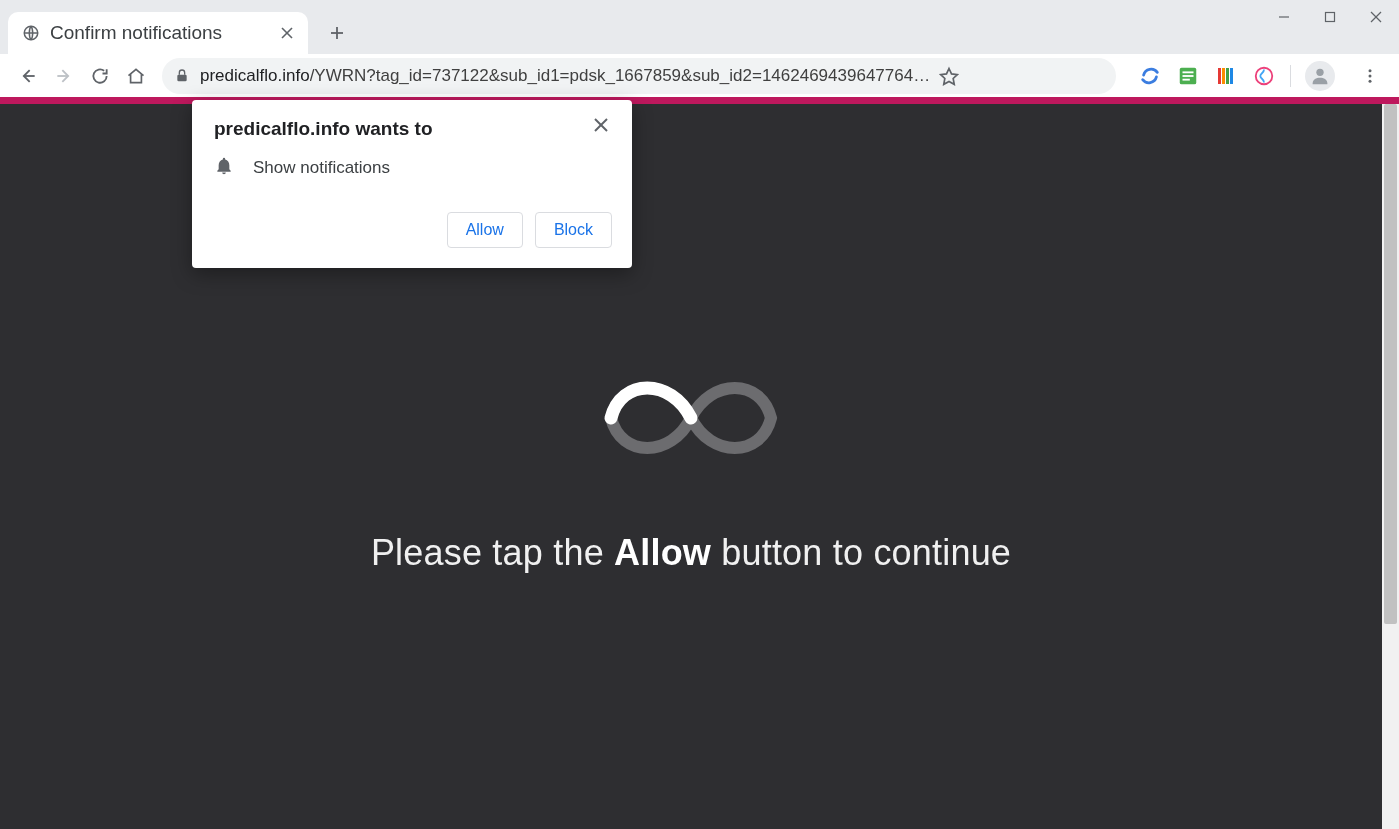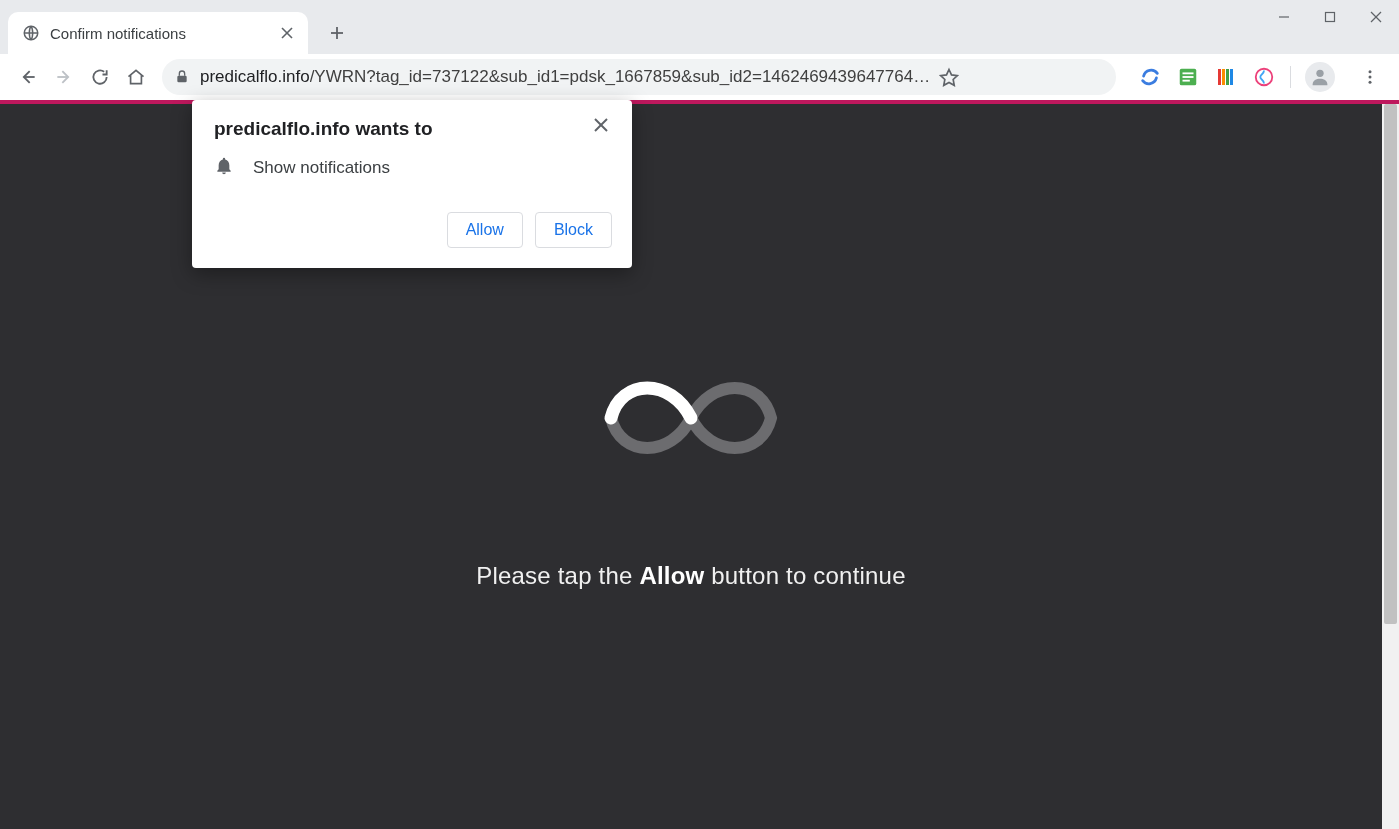--- a/index.html
+++ b/index.html
@@ -41,32 +41,32 @@
   align-items: center;
   height: 42px;
   background: #fff;
   border-radius: 10px 10px 0 0;
   padding: 0 12px 0 14px;
   min-width: 300px;
   max-width: 320px;
   position: relative;
 }
 .tab .favicon { margin-right: 10px; display:flex; align-items:center; }
-.tab-title { font-size: 15px; color: #3c4043; flex: 1; white-space: nowrap; overflow: hidden; text-overflow: ellipsis; }
+.tab-title { font-size: 19px; color: #3c4043; flex: 1; white-space: nowrap; overflow: hidden; text-overflow: ellipsis; }
 .tab-close { width: 18px; height: 18px; display:flex; align-items:center; justify-content:center; color:#5f6368; border-radius:50%; cursor:pointer; }
 .new-tab { width:30px; height:30px; display:flex; align-items:center; justify-content:center; margin-left:14px; margin-bottom:6px; color:#5f6368; cursor:pointer; }
 
 
 .toolbar {
   height: 50px;
   background: #fff;
   display: flex;
   align-items: center;
   padding: 0 10px;
-  border-bottom: 4px solid #be185d;
+  border-bottom: 7px solid #be185d;
 }
 .nav-btn { width:36px; height:36px; display:flex; align-items:center; justify-content:center; color:#5f6368; border-radius:50%; cursor:pointer; }
 .nav-btn.disabled { color:#bdc1c6; cursor:default; }
 .address-bar {
   flex: 1;
   height: 36px;
   background: #f1f3f4;
   border-radius: 18px;
   display: flex;
   align-items: center;
@@ -95,22 +95,22 @@
 }
 .page-content {
   position: absolute;
   top: 0; left: 0; right: 17px; bottom: 0;
   display: flex;
   flex-direction: column;
   align-items: center;
 }
 .infinity-loader { margin-top: 254px; }
 .page-message {
-  margin-top: 80px;
-  font-size: 24px;
+  margin-top: 50px;
+  font-size: 36px;
   color: #f0f0f0;
   letter-spacing: 0.2px;
 }
 .page-message b { font-weight: 700; color: #fff; }
 
 
 .scrollbar { position:absolute; top:0; right:0; bottom:0; width:17px; background:#f1f1f1; }
 .scroll-thumb { position:absolute; left:2px; right:2px; top:0; height:520px; background:#c1c1c1; border-radius:2px; }
 
 

